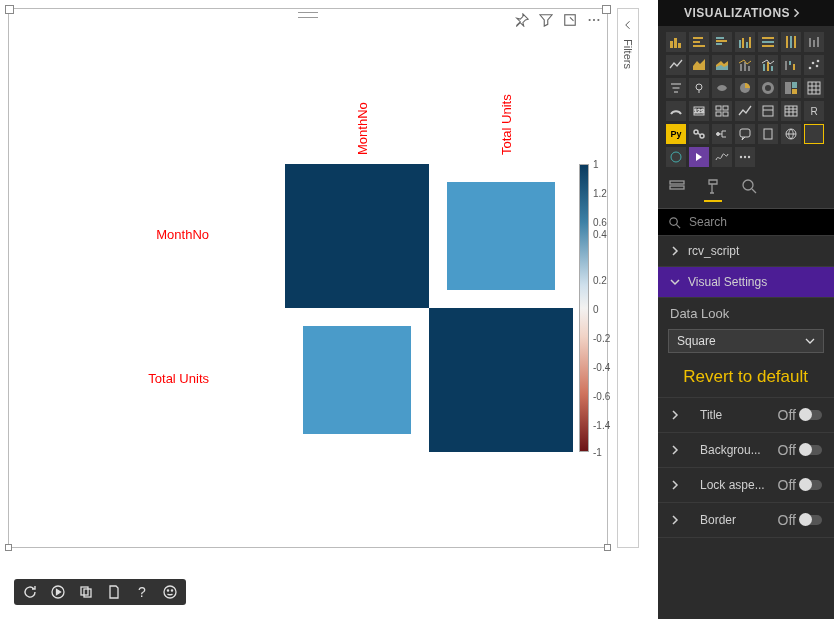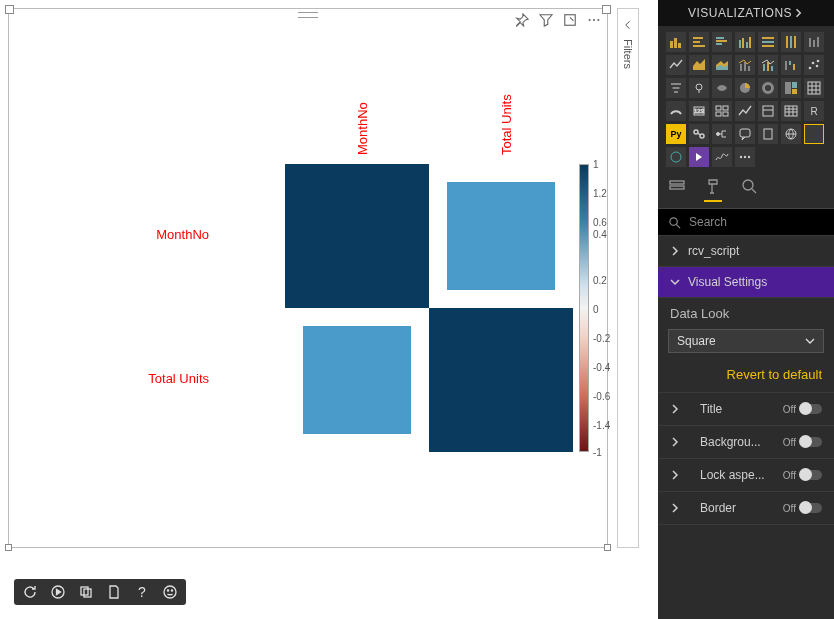--- a/index.html
+++ b/index.html
@@ -196,26 +196,26 @@
   width: 176px;
   height: 619px;
   background: #2c2c2c;
   color: #d0d0d0;
   display: flex;
   flex-direction: column;
   overflow: hidden;
 }
 .panel-header {
   background: #111;
-  padding: 6px 16px;
+  padding: 6px 26px;
   font-size: 12px;
-  font-weight: 400;
+  font-weight: 700;
   letter-spacing: 0.5px;
   display: flex;
-  justify-content: center;
+  justify-content: flex-start;
   align-items: center;
 }
 .panel-header svg { width: 12px; height: 12px; color: #ccc; }
 .viz-gallery {
   background: #2c2c2c;
   padding: 6px 8px 4px 8px;
   display: grid;
   grid-template-columns: repeat(7, 20px);
   grid-auto-rows: 20px;
   gap: 3px;
@@ -277,43 +277,43 @@
   border: 1px solid #555;
   padding: 4px 8px;
   display: flex;
   justify-content: space-between;
   align-items: center;
   font-size: 12px;
   color: #ddd;
 }
 .revert {
   text-align: right;
-  padding: 8px 12px 10px 12px;
+  padding: 8px 26px 10px 12px;
   color: #f0c000;
-  font-size: 13px;
+  font-size: 17px;
 }
 .toggle-section {
   padding: 9px 12px;
   border-bottom: 1px solid #3a3a3a;
   display: flex;
   align-items: center;
   justify-content: space-between;
   font-size: 12px;
 }
 .toggle-section .left {
   display: flex;
   align-items: center;
   gap: 20px;
   text-align: center;
 }
 .toggle {
   display: flex;
   align-items: center;
   gap: 4px;
-  font-size: 10px;
+  font-size: 14px;
   color: #aaa;
 }
 .toggle-track {
   width: 22px;
   height: 10px;
   background: #555;
   border-radius: 5px;
   position: relative;
 }
 .toggle-knob {

